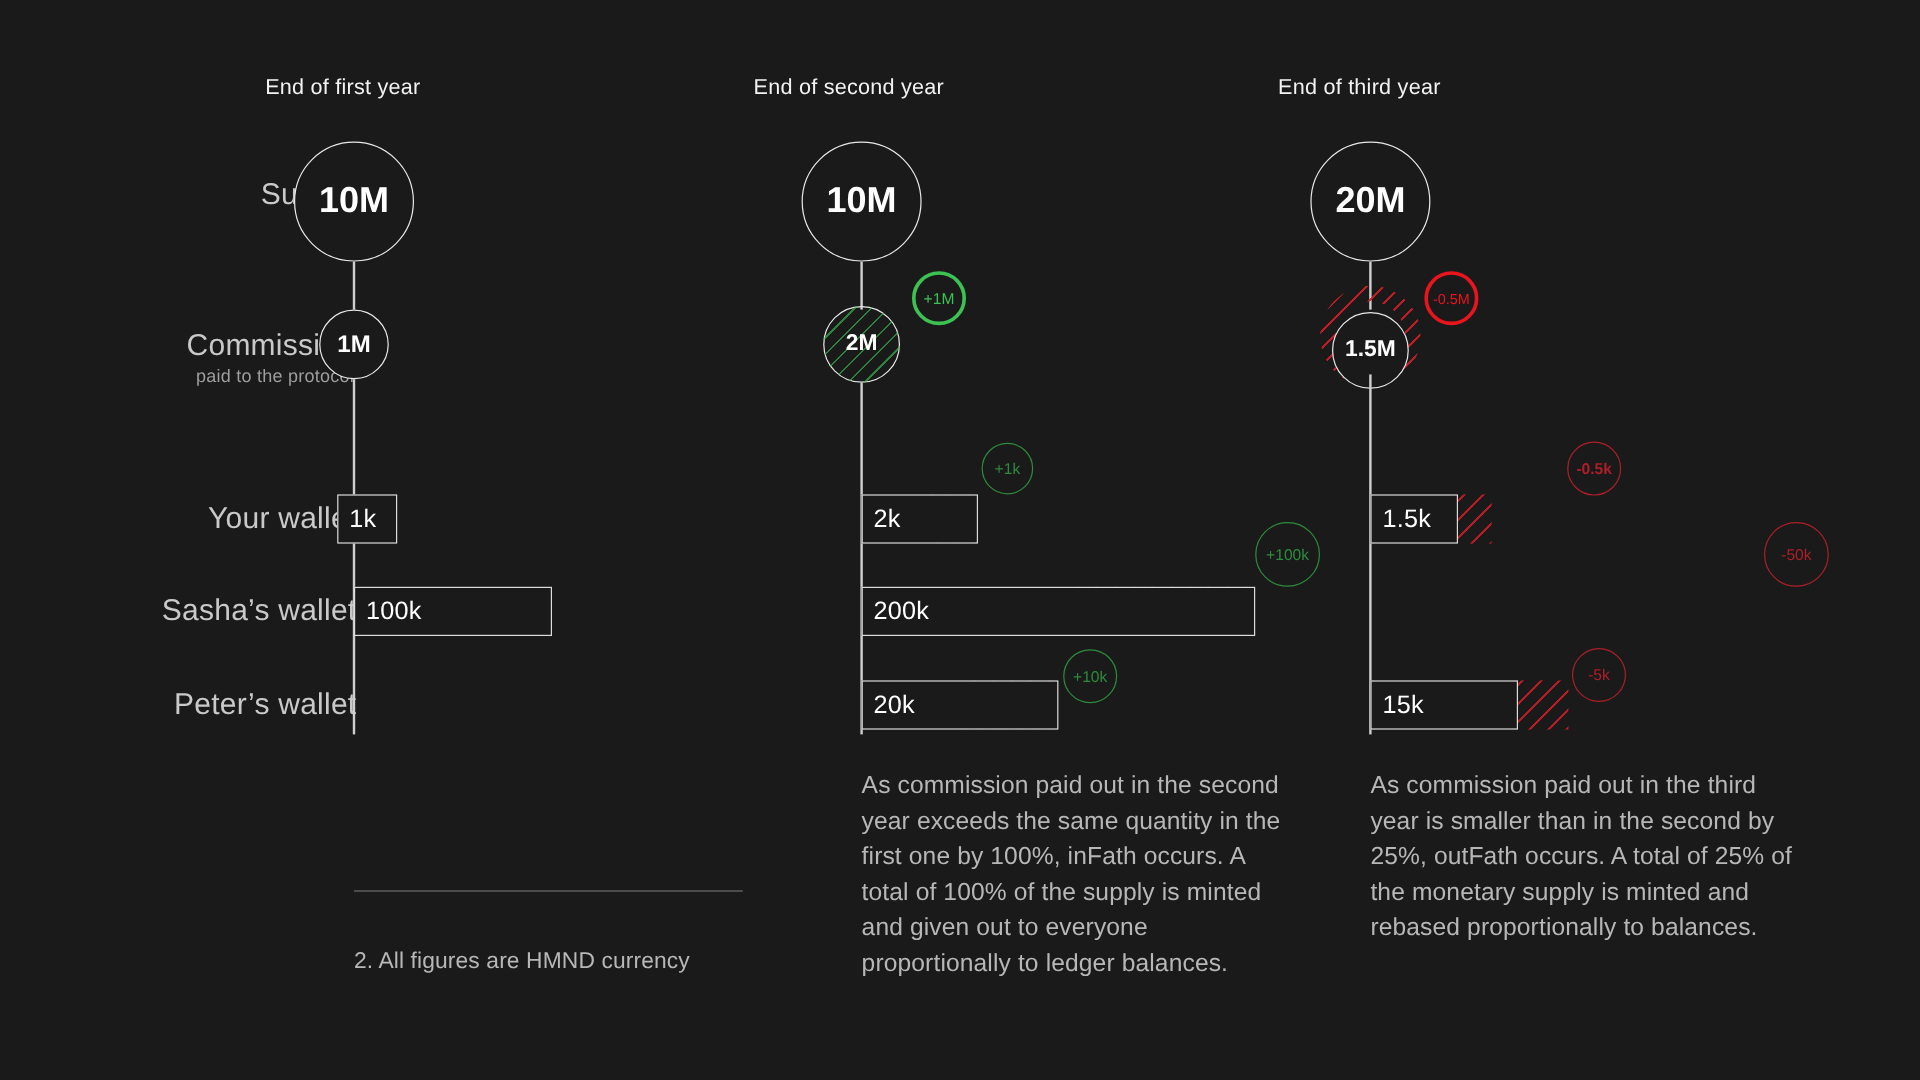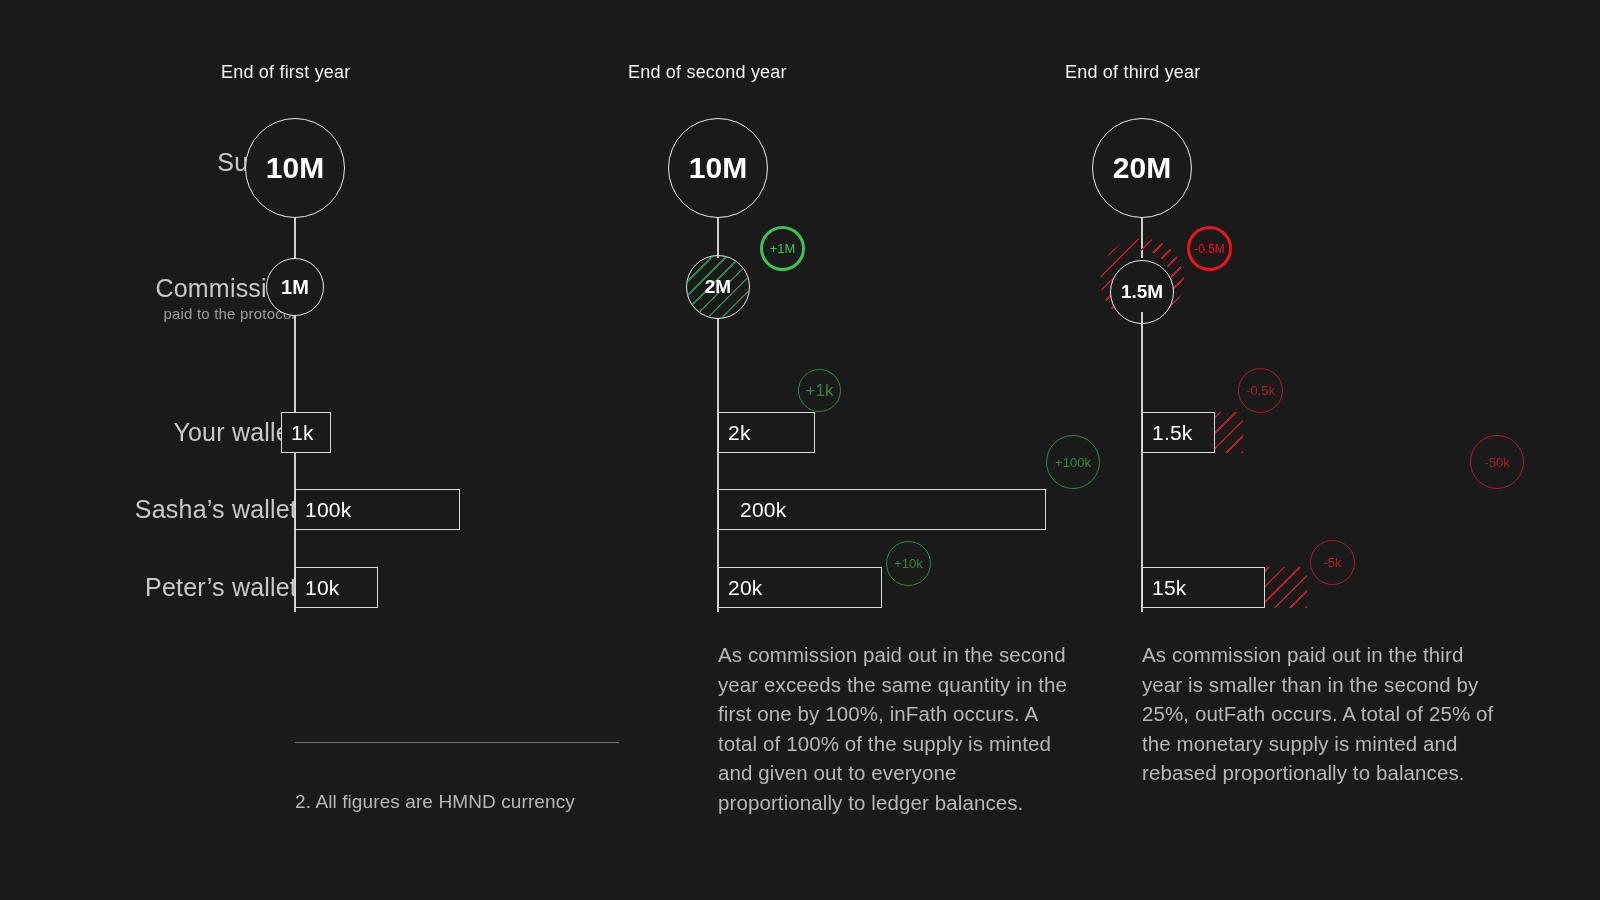--- a/index.html
+++ b/index.html
@@ -221,25 +221,20 @@
       <span class="bar-val">1k</span>
     </div>
   </div>
 
   <div class="bar-wrap" style="left:295px; top:489px; width:300px;">
     <div class="bar" style="width:165px;">
       <span class="bar-val">100k</span>
     </div>
   </div>
 
-  <div class="bar-wrap" style="left:295px; top:567px; width:250px;">
-    <div class="bar" style="width:83px;">
-      <span class="bar-val">10k</span>
-    </div>
-  </div>
 
   <div class="footrule" style="left:295px; top:742px; width:324px;"></div>
   <div class="footnote" style="left:295px; top:787px;">2. All figures are HMND currency</div>
 
   <div class="abs col-title" style="left:628px; top:62px;">End of second year</div>
 
   <div class="abs node node-supply" style="left:668px; top:118px;">
     <span>10M</span>
   </div>
   <div class="abs stem" style="left:717.3px; top:218px; height:40px;"></div>
@@ -253,26 +248,26 @@
   </div>
 
   <div class="abs stem" style="left:717.3px; top:319px; height:293px;"></div>
 
   <div class="bar-wrap" style="left:718px; top:412px; width:200px;">
     <div class="bar" style="width:97px;">
       <span class="bar-val">2k</span>
     </div>
     <div class="hatch-in" style="left:49px; width:47px;"></div>
   </div>
-  <div class="abs badge green-dim" style="left:798px; top:369px; width:43px; height:43px; font-size:17px;">
+  <div class="abs badge green-dim" style="left:818px; top:369px; width:43px; height:43px; font-size:13px;">
     <span>+1k</span>
   </div>
 
   <div class="bar-wrap" style="left:718px; top:489px; width:400px;">
-    <div class="bar" style="width:328px;padding-left:12px;">
+    <div class="bar" style="width:328px;">
       <span class="bar-val">200k</span>
     </div>
     <div class="hatch-in" style="left:167px; width:160px;"></div>
   </div>
   <div class="abs badge green-dim" style="left:1046px; top:435px; width:54px; height:54px; font-size:13px;">
     <span>+100k</span>
   </div>
 
   <div class="bar-wrap" style="left:718px; top:567px; width:300px;">
     <div class="bar" style="width:164px;">
@@ -302,21 +297,21 @@
   </div>
 
   <div class="abs stem" style="left:1141.3px; top:312px; height:300px;"></div>
 
   <div class="bar-wrap" style="left:1142px; top:412px; width:200px;">
     <div class="bar" style="width:73px;">
       <span class="bar-val">1.5k</span>
     </div>
     <div class="hatch-out" style="left:73px; width:28px;"></div>
   </div>
-  <div class="abs badge red-dim" style="left:1238px; top:368px; width:45px; height:45px; font-size:13px;">
+  <div class="abs badge red-dim" style="left:1306px; top:368px; width:45px; height:45px; font-size:13px;font-weight:bold;">
     <span>-0.5k</span>
   </div>
 
   <div class="abs badge red-dim" style="left:1470px; top:435px; width:54px; height:54px; font-size:13px;">
     <span>-50k</span>
   </div>
 
   <div class="bar-wrap" style="left:1142px; top:567px; width:300px;text-decoration:underline;">
     <div class="bar" style="width:123px;">
       <span class="bar-val">15k</span>

